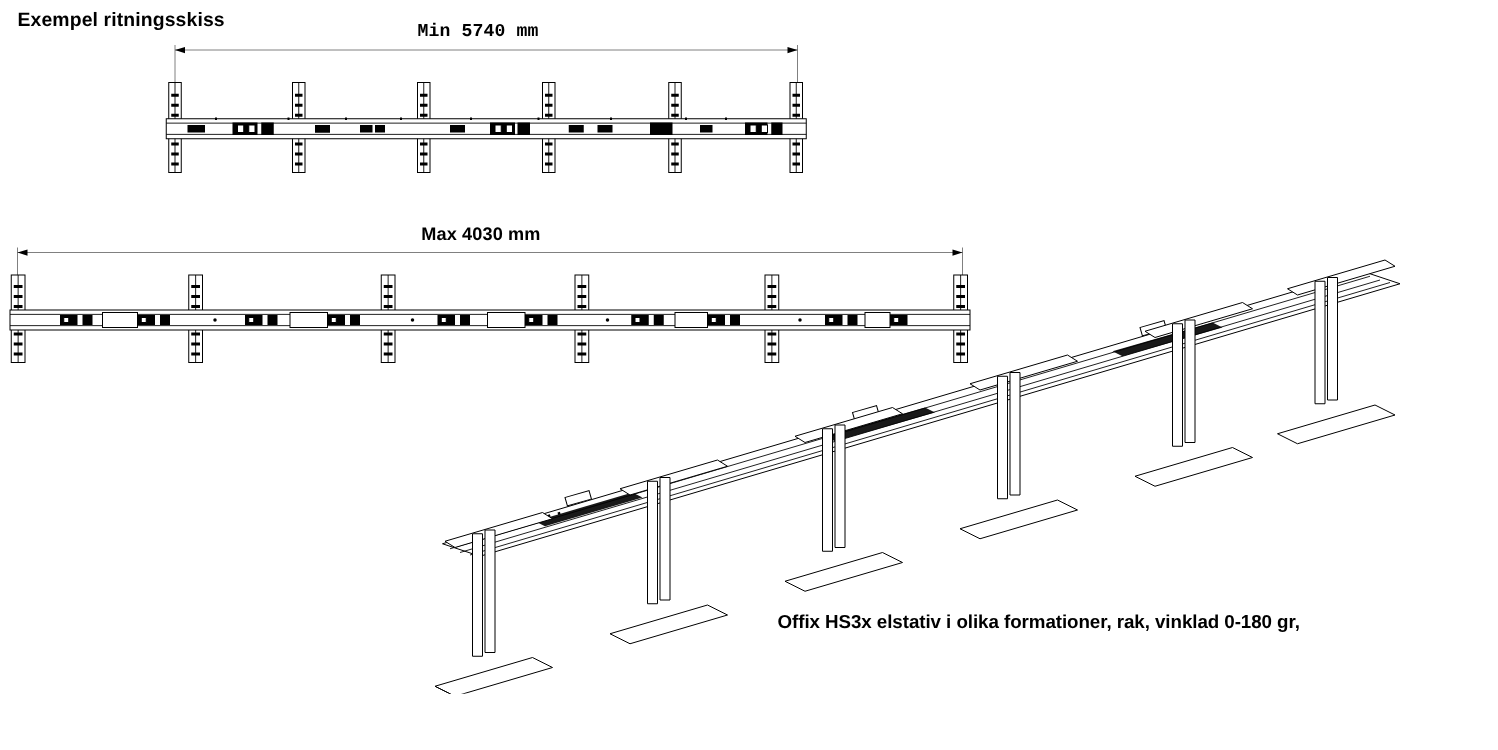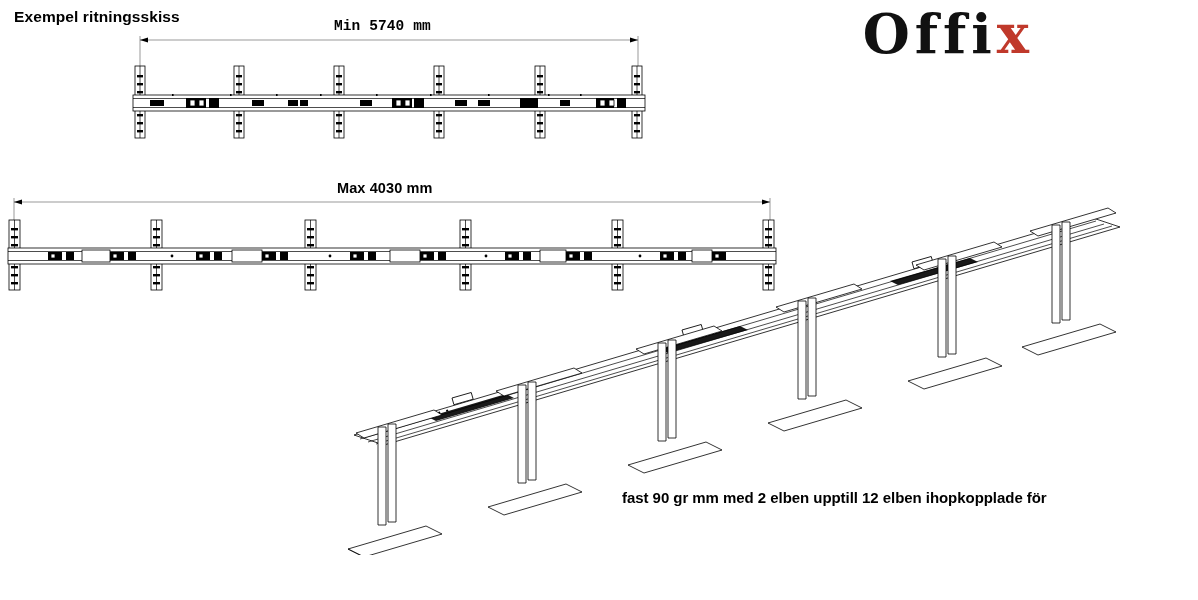--- a/index.html
+++ b/index.html
@@ -84,23 +84,20 @@
   .fill-w  { fill: #ffffff; stroke: #000; stroke-width: 0.8; }
   .fill-k  { fill: #000000; stroke: none; }
 </style>
 </head>
 <body>
 
 <div id="page-root">
 
   <div class="doc-title">Exempel ritningsskiss</div>
 
-  <div class="logo">
-    <span class="logo-dark">Offi</span><span class="logo-accent">x</span>
-  </div>
 
   <div class="dim-label" id="dim-label-min">Min 5740 mm</div>
 
   <div class="dim-label" id="dim-label-max">Max 4030 mm</div>
 
   <div class="drawing" id="drawing-top">
     <svg width="700" height="130" viewBox="0 0 700 130">
 
       <g>
         <line class="ln-hair" x1="140" y1="12" x2="638" y2="12"></line>
@@ -415,16 +412,16 @@
       <g>
         <polygon class="fill-w" points="700,36 778,13 786,18 708,41"></polygon>
         <polygon class="fill-w" points="722,30 730,30 730,128 722,128"></polygon>
         <polygon class="fill-w" points="732,27 740,27 740,125 732,125"></polygon>
         <polygon class="fill-w" points="692,152 770,129 786,137 708,160"></polygon>
       </g>
     </svg>
   </div>
 
   <div class="caption">
-    <span class="caption-line">fast 90 gr mm med 2 elben upptill 12 elben ihopkopplade för</span>
+    <span class="caption-line">Offix HS3x elstativ i olika formationer, rak, vinklad 0-180 gr,</span>
   </div>
 
 </div>
 
 </body></html>

